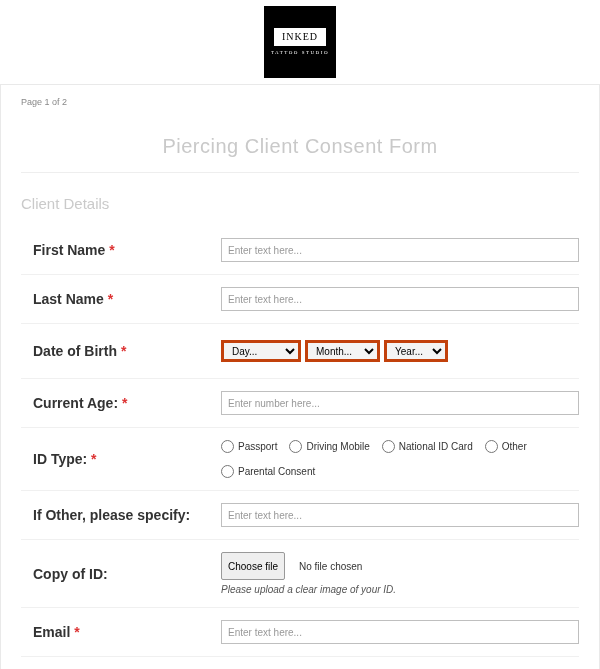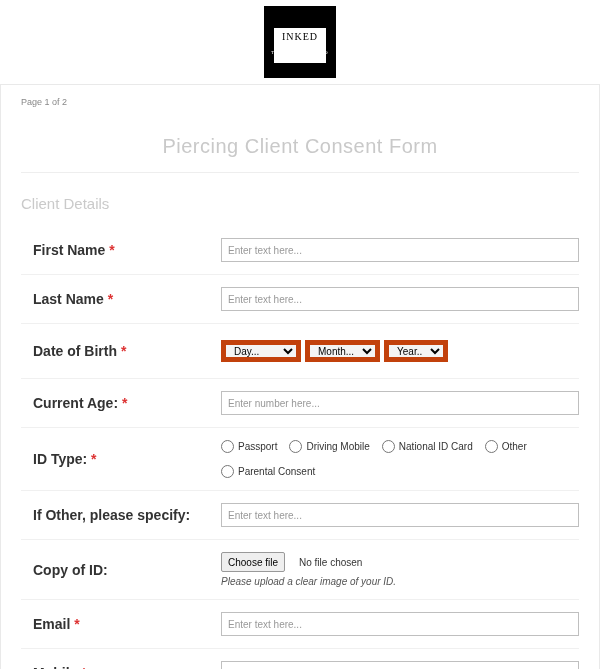--- a/index.html
+++ b/index.html
@@ -22,21 +22,21 @@
     display: inline-block;
     width: 72px;
     height: 72px;
     background: #000;
     position: relative;
   }
   .logo-stripe {
     position: absolute;
     left: 10px; right: 10px;
     top: 22px;
-    height: 35px;
+    height: 18px;
     background: #fff;
     text-align: center;
     line-height: 18px;
     font-family: Georgia, 'Times New Roman', serif;
     font-size: 10px;
     letter-spacing: 1px;
     color: #000;
   }
   .logo-sub {
     position: absolute;
@@ -103,35 +103,35 @@
     border: 1px solid #bfbfbf;
     padding: 0 6px;
     font-size: 10px;
     color: #777;
     background: #fff;
   }
   input::placeholder { color: #999; }
   .dob-selects { display: flex; gap: 4px; }
   select {
     height: 22px;
-    border: 5px solid #c2410c;
+    border: 3px solid #c2410c;
     font-size: 10px;
     background: #f4f4f4;
     padding: 0 4px;
   }
   .sel-day { width: 80px; }
   .sel-month { width: 75px; }
   .sel-year { width: 64px; }
   .radios { display: flex; flex-wrap: wrap; gap: 12px; align-items: center; font-size: 10px; }
   .radio-opt { display: inline-flex; align-items: center; gap: 4px; white-space: nowrap; }
   .radio-opt input { margin: 0; }
   .file-row { display: flex; align-items: center; gap: 6px; }
   .file-btn {
     font-size: 10px;
-    height: 20px;
+    height: 28px;
     padding: 0 6px;
     border: 1px solid #999;
     background: #efefef;
     border-radius: 2px;
     cursor: pointer;
   }
   .file-status { font-size: 10px; color: #333; margin-left: 8px; }
   .help-text {
     font-size: 10px;
     font-style: italic;

